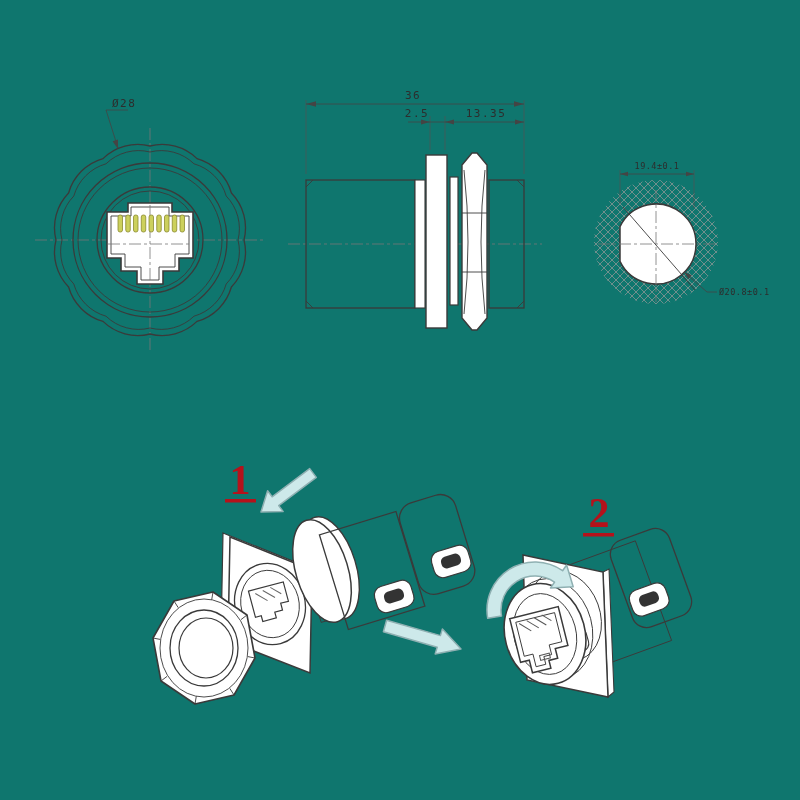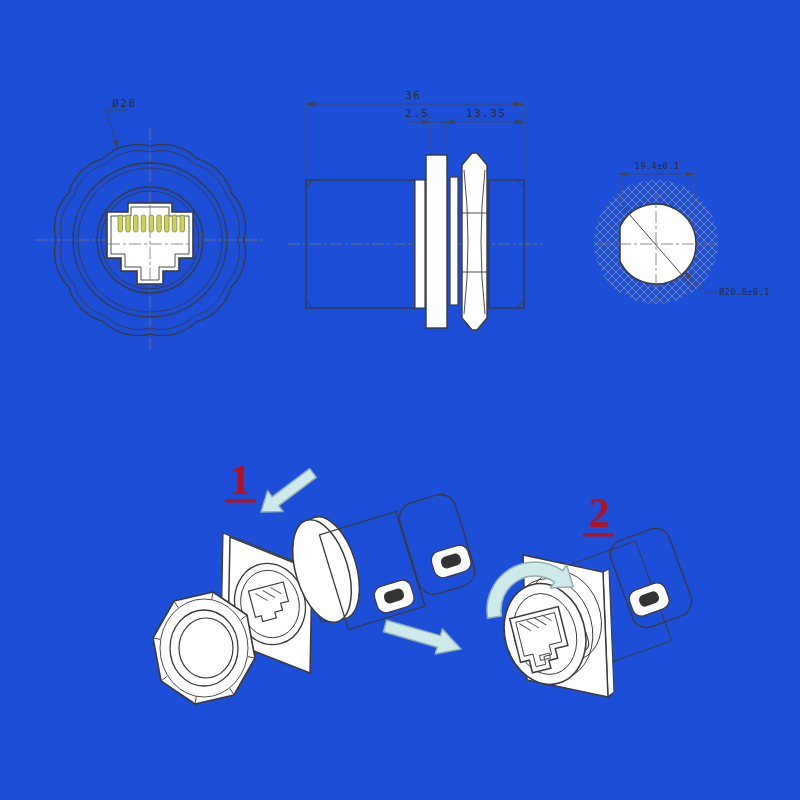--- a/index.html
+++ b/index.html
@@ -1,16 +1,16 @@
 <!DOCTYPE html>
 <html><head>
 <meta charset="utf-8">
 <style>
   html,body{margin:0;padding:0;background:#ffffff;}
-  .canvas{width:800px;height:800px;background:#1d4ed8;position:relative;font-family:"DejaVu Sans Mono",monospace;text-align:center;}
+  .canvas{width:800px;height:800px;background:#0f766e;position:relative;font-family:"DejaVu Sans Mono",monospace;text-align:center;}
   svg{display:block;}
   .ln{stroke:#3a3a3a;fill:none;stroke-width:1.3;}
   .lnthin{stroke:#3a3a3a;fill:none;stroke-width:0.9;}
   .cl{stroke:#777;fill:none;stroke-width:0.8;stroke-dasharray:12 3 3 3;}
   .ext{stroke:#555;fill:none;stroke-width:0.7;}
   .dim{stroke:#444;fill:none;stroke-width:0.8;}
   .dimtxt{fill:#2d2d2d;font-size:11px;letter-spacing:1.5px;}
   .dimtxt-sm{fill:#2d2d2d;font-size:8.5px;letter-spacing:0.5px;}
   .arrowhead{fill:#444;stroke:none;}
   .white{fill:#fff;stroke:#3a3a3a;}

